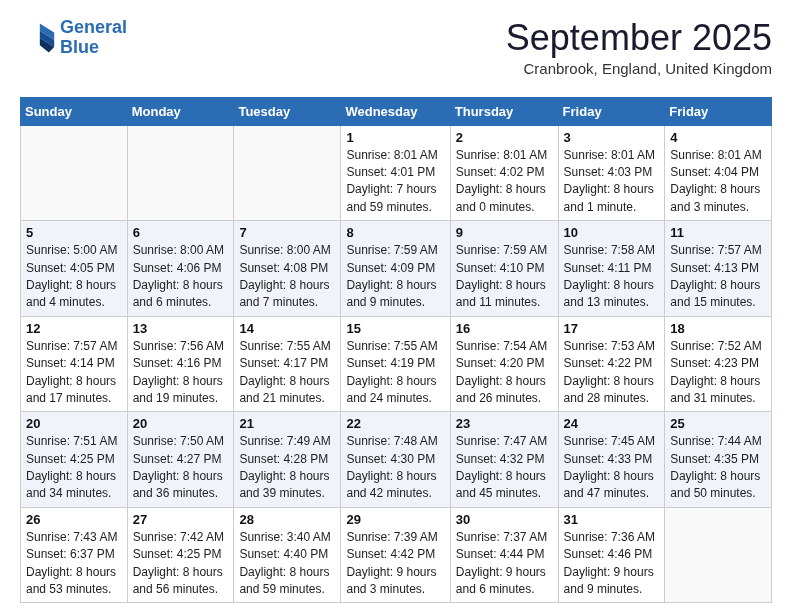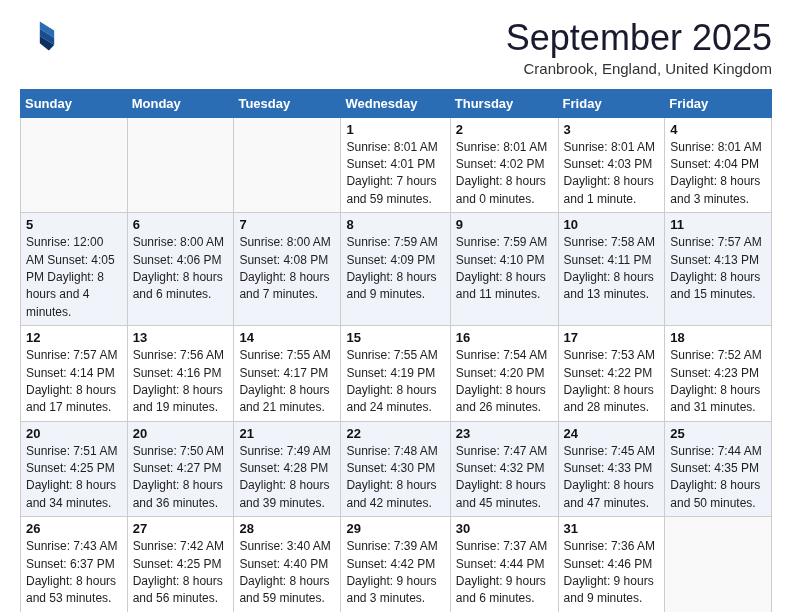--- a/index.html
+++ b/index.html
@@ -48,21 +48,21 @@
     }
     .location {
       font-size: 15px;
       color: #333;
       margin-top: 2px;
       margin-left: 44px;
     }
     .calendar {
       width: 100%;
       border-collapse: collapse;
-      margin-top: 12px;
+      margin-top: 20px;
     }
     .calendar th {
       background: #2a6db5;
       color: #fff;
       font-size: 13px;
       font-weight: bold;
       padding: 6px 4px;
       text-align: left;
       border: 1px solid #2a6db5;
     }
@@ -102,20 +102,24 @@
 <body>
 
 <div class="page">
   <div class="header">
     <div class="logo">
       <svg class="logo-icon" viewBox="0 0 40 40">
         <polygon points="22,4 38,14 38,22 22,12" fill="#2a6db5"></polygon>
         <polygon points="22,12 38,22 38,30 22,20" fill="#1a4d8f"></polygon>
         <polygon points="22,20 38,30 32,36 22,28" fill="#0d3060"></polygon>
       </svg>
+      <div class="logo-text">
+        <div><span>General</span></div>
+        <div><span style="color:#2a6db5">Blue</span></div>
+      </div>
     </div>
     <div class="title-block">
       <div class="month-title">September 2025</div>
       <div class="location">Cranbrook, England, United Kingdom</div>
     </div>
   </div>
 
   <table class="calendar">
     <thead>
       <tr>
@@ -154,21 +158,21 @@
           <td>
             <span class="day-num">4</span>
             <div class="day-info">Sunrise: 8:01 AM
 Sunset: 4:04 PM
 Daylight: 8 hours and 3 minutes.</div>
           </td>
         </tr>
         <tr>
           <td>
             <span class="day-num">5</span>
-            <div class="day-info">Sunrise: 12:00 AM
+            <div class="day-info">Sunrise: 5:00 AM
 Sunset: 4:05 PM
 Daylight: 8 hours and 4 minutes.</div>
           </td>
           <td>
             <span class="day-num">6</span>
             <div class="day-info">Sunrise: 8:00 AM
 Sunset: 4:06 PM
 Daylight: 8 hours and 6 minutes.</div>
           </td>
           <td>

